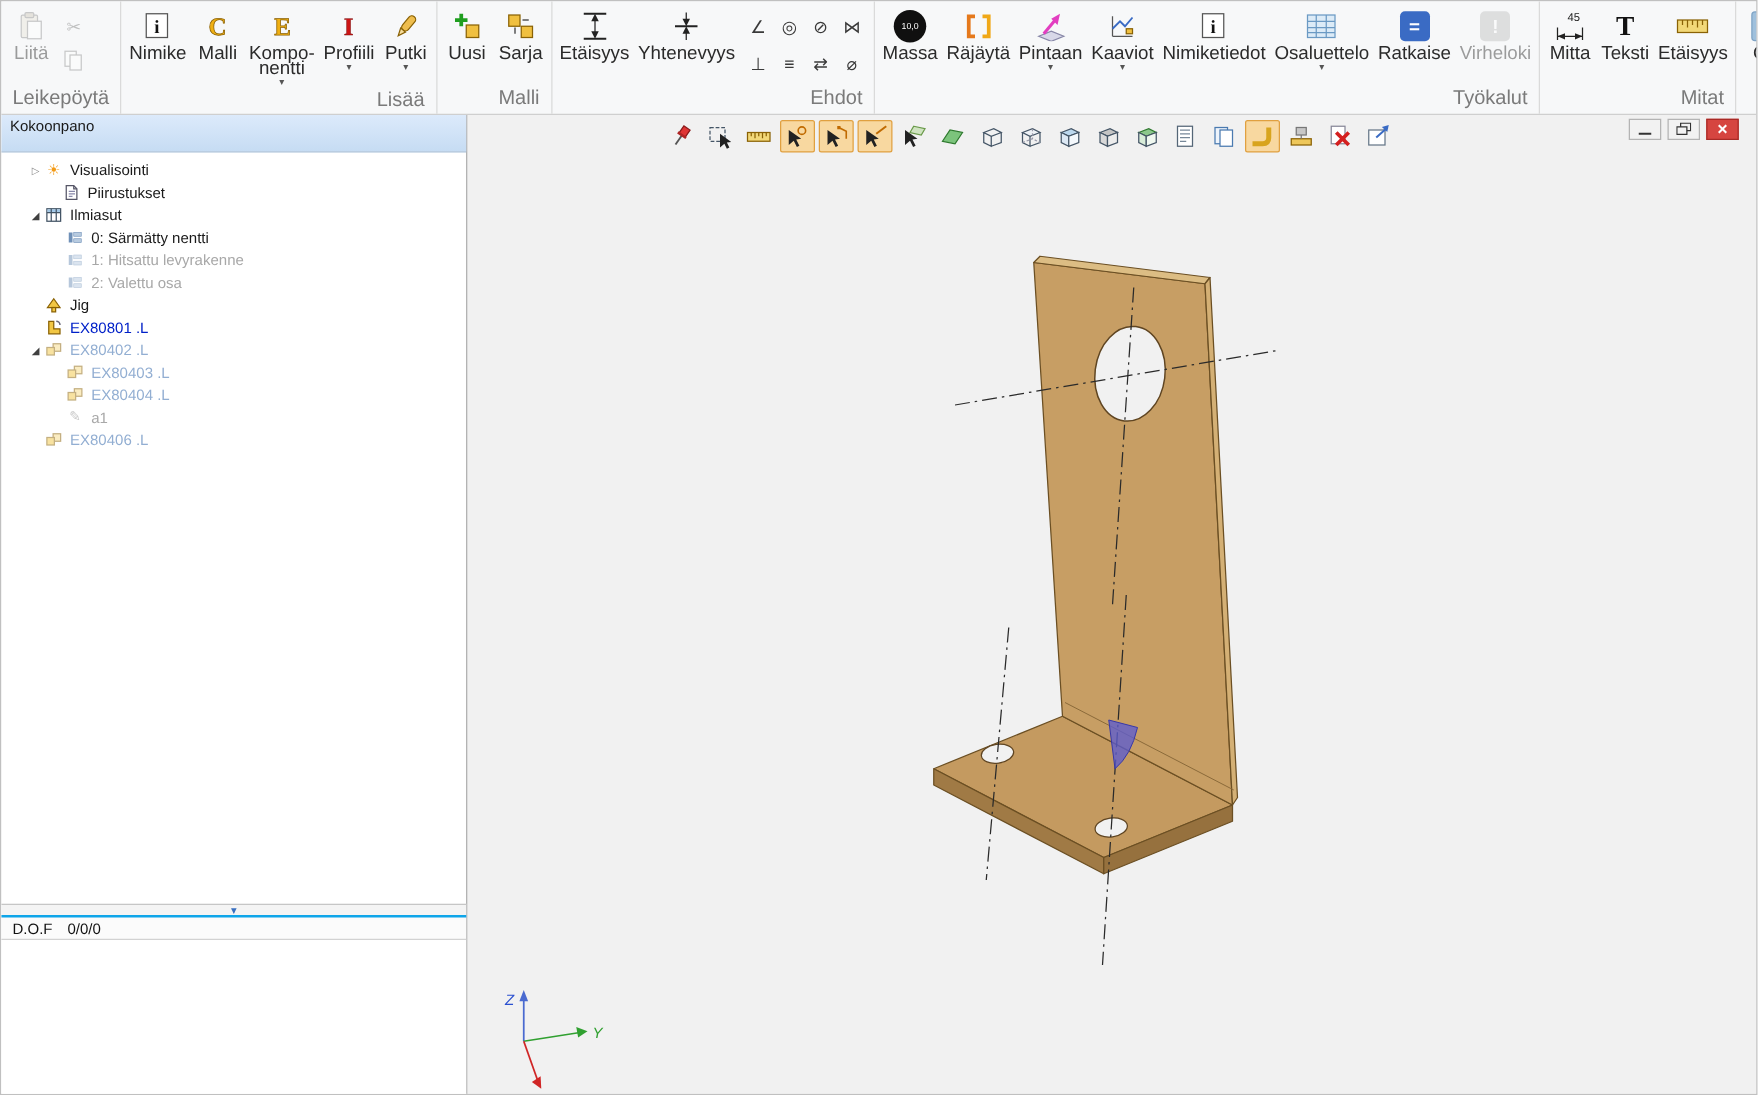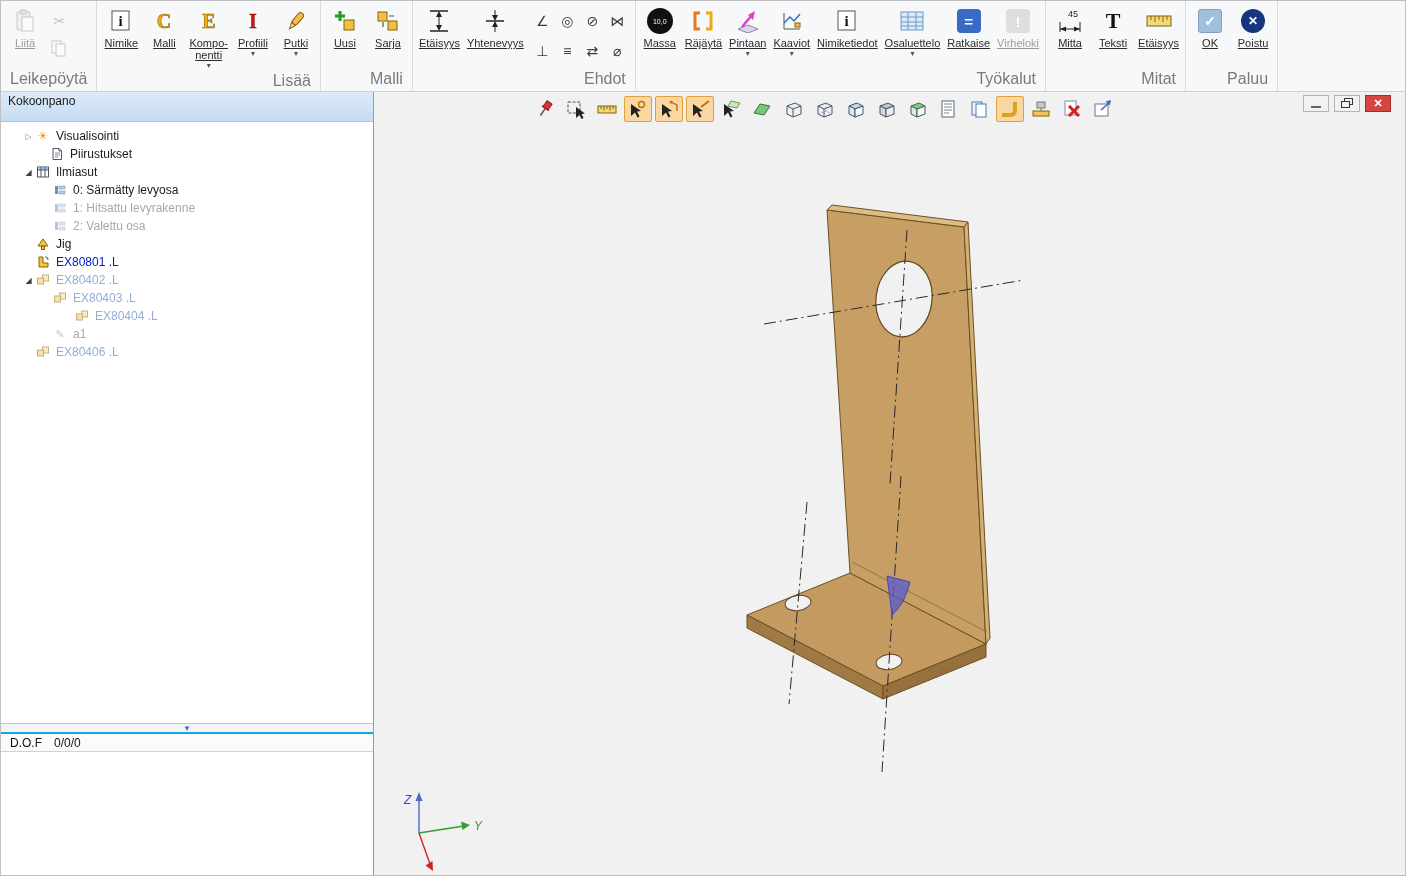--- a/index.html
+++ b/index.html
@@ -7,21 +7,21 @@
   body{font-family:"Liberation Sans",sans-serif;background:#e8e8e8;font-size:12px;}
   .app{width:1406px;height:876px;position:relative;background:#f0f0f0;overflow:hidden;border:1px solid #c0c0c0;}
 
   
   .ribbon{height:91px;background:#f7f8f9;border-bottom:1px solid #cfcfcf;display:flex;align-items:stretch;}
   .rgroup{display:flex;flex-direction:column;border-right:1px solid #dadada;padding:2px 3px 0;}
   .rgroup-items{flex:1;display:flex;align-items:flex-start;gap:1px;}
   .rgroup-label{text-align:right;font-size:16px;color:#7a7a7a;padding:1px 6px 3px;white-space:nowrap;}
   .rbtn{display:flex;flex-direction:column;align-items:center;min-width:42px;padding:3px 3px 1px;border-radius:3px;cursor:default;}
   .rbtn .ricon{height:30px;display:flex;align-items:center;justify-content:center;}
-  .rbtn .rlabel{font-size:11px;color:#2b2b2b;text-align:center;line-height:12px;white-space:pre-line;margin-top:1px;text-decoration:underline;}
+  .rbtn .rlabel{font-size:15px;color:#2b2b2b;text-align:center;line-height:12px;white-space:pre-line;margin-top:1px;}
   .rbtn .rcaret{font-size:8px;color:#555;line-height:9px;}
   .rbtn.disabled,.sbtn.disabled{opacity:.45;}
   .rstack{display:flex;flex-direction:column;gap:3px;justify-content:center;height:62px;}
   .sbtn{width:24px;height:24px;display:flex;align-items:center;justify-content:center;border-radius:2px;}
   .rgrid{display:grid;grid-template-columns:repeat(4,23px);grid-auto-rows:24px;gap:6px 2px;margin:6px 3px 0;}
   .gbtn{display:flex;align-items:center;justify-content:center;border:1px solid transparent;border-radius:2px;}
   .cglyph{font-size:14px;color:#3a3a3a;line-height:14px;}
   .mass-dot{width:26px;height:26px;border-radius:50%;background:#101010;color:#fff;font-size:7px;display:flex;align-items:center;justify-content:center;}
   .solve-sq{width:24px;height:24px;border-radius:4px;background:#3a6bc4;color:#fff;font-weight:bold;font-size:15px;display:flex;align-items:center;justify-content:center;}
   .err-sq{width:24px;height:24px;border-radius:4px;background:#bfbfbf;color:#fff;font-weight:bold;font-size:15px;display:flex;align-items:center;justify-content:center;}
@@ -383,21 +383,21 @@
           </div>
           <div class="titem normal" style="padding-left: 38px;">
             <span class="tarrow"></span>
             <span class="ticon">
               <svg width="14" height="14" viewBox="0 0 14 14">
                 <rect x="2" y="3" width="3" height="8" fill="#6f90b8"></rect>
                 <rect x="6" y="3" width="6" height="3" fill="#b8cbe0" stroke="#6f90b8" stroke-width="0.5"></rect>
                 <rect x="6" y="8" width="6" height="3" fill="#b8cbe0" stroke="#6f90b8" stroke-width="0.5"></rect>
               </svg>
             </span>
-            <span class="tlabel">0: Särmätty levyosa</span>
+            <span class="tlabel">0: Särmätty nentti</span>
           </div>
           <div class="titem disabled" style="padding-left: 38px;">
             <span class="tarrow"></span>
             <span class="ticon">
               <svg width="14" height="14" viewBox="0 0 14 14">
                 <rect x="2" y="3" width="3" height="8" fill="#6f90b8"></rect>
                 <rect x="6" y="3" width="6" height="3" fill="#b8cbe0" stroke="#6f90b8" stroke-width="0.5"></rect>
                 <rect x="6" y="8" width="6" height="3" fill="#b8cbe0" stroke="#6f90b8" stroke-width="0.5"></rect>
               </svg>
             </span>
@@ -447,21 +447,21 @@
           <div class="titem faded" style="padding-left: 38px;">
             <span class="tarrow"></span>
             <span class="ticon">
               <svg width="14" height="14" viewBox="0 0 14 14">
                 <rect x="6.5" y="2" width="6" height="6" fill="#f7da85" stroke="#8a6205"></rect>
                 <rect x="1.5" y="5" width="6" height="6" fill="#f2c744" stroke="#8a6205"></rect>
               </svg>
             </span>
             <span class="tlabel">EX80403 .L</span>
           </div>
-          <div class="titem faded" style="padding-left: 60px;">
+          <div class="titem faded" style="padding-left: 38px;">
             <span class="tarrow"></span>
             <span class="ticon">
               <svg width="14" height="14" viewBox="0 0 14 14">
                 <rect x="6.5" y="2" width="6" height="6" fill="#f7da85" stroke="#8a6205"></rect>
                 <rect x="1.5" y="5" width="6" height="6" fill="#f2c744" stroke="#8a6205"></rect>
               </svg>
             </span>
             <span class="tlabel">EX80404 .L</span>
           </div>
           <div class="titem disabled" style="padding-left: 38px;">

